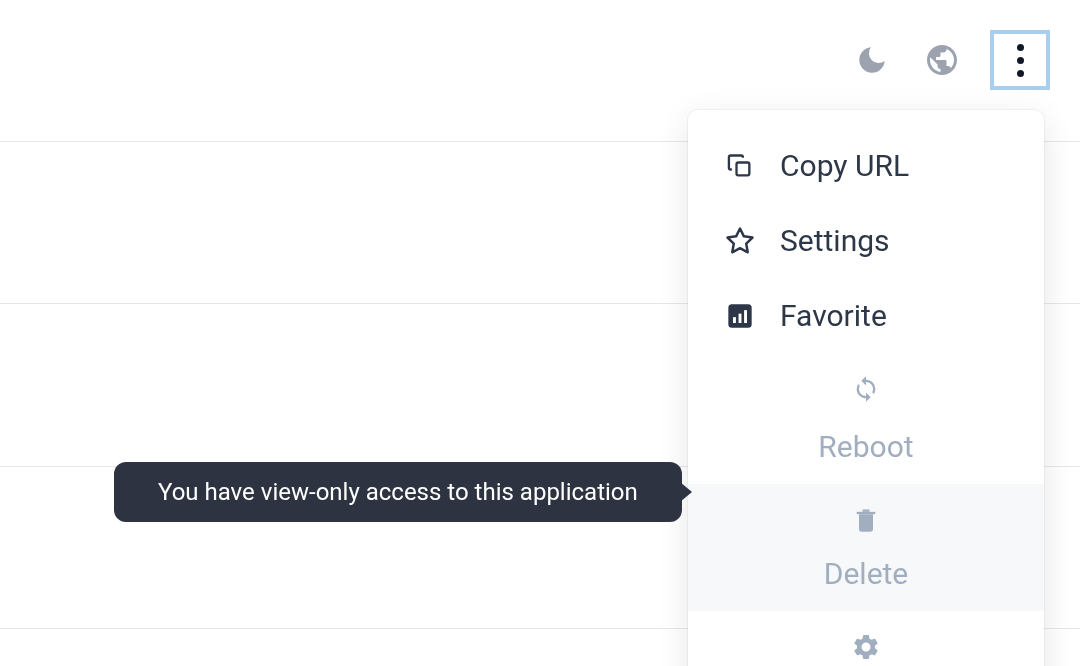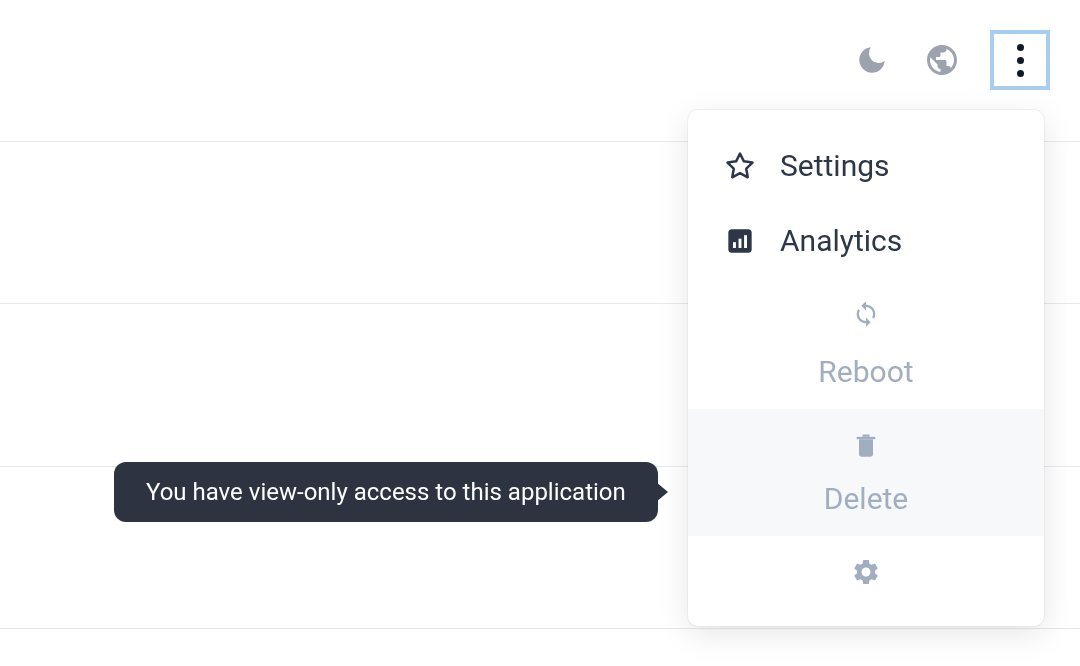--- a/index.html
+++ b/index.html
@@ -99,21 +99,21 @@
       flex-shrink: 0;
     }
 
     .tooltip {
       position: absolute;
       top: 462px;
       left: 114px;
       background: #2d3340;
       color: #ffffff;
       border-radius: 12px;
-      padding: 16px 32px;
+      padding: 16px 44px;
       font-size: 24px;
       z-index: 20;
     }
     .tooltip::after {
       content: '';
       position: absolute;
       right: -10px;
       top: 50%;
       transform: translateY(-50%);
       border-width: 10px 0 10px 12px;
@@ -144,40 +144,49 @@
     <div class="more-dots">
       <div class="dot"></div>
       <div class="dot"></div>
       <div class="dot"></div>
     </div>
   </div>
 </div>
 
 <div class="dropdown">
 
+  <div class="dropdown-item">
+    <span class="item-icon">
+      <svg width="28" height="28" viewBox="0 0 24 24" fill="none" stroke="#2d3748" stroke-width="2">
+        <rect x="9" y="9" width="11" height="11" rx="1.5"></rect>
+        <path d="M5 15H4a1.5 1.5 0 0 1-1.5-1.5v-9A1.5 1.5 0 0 1 4 3h9A1.5 1.5 0 0 1 14.5 4.5V5"></path>
+      </svg>
+    </span>
+    <span>Copy URL</span>
+  </div>
 
   <div class="dropdown-item">
     <span class="item-icon">
       <svg width="30" height="30" viewBox="0 0 24 24" fill="none" stroke="#2d3748" stroke-width="2" stroke-linejoin="round">
         <polygon points="12 2 15.09 8.26 22 9.27 17 14.14 18.18 21.02 12 17.77 5.82 21.02 7 14.14 2 9.27 8.91 8.26 12 2"></polygon>
       </svg>
     </span>
     <span>Settings</span>
   </div>
 
   <div class="dropdown-item">
     <span class="item-icon">
       <svg width="28" height="28" viewBox="0 0 24 24">
         <rect x="2" y="2" width="20" height="20" rx="3" fill="#2d3748"></rect>
         <rect x="6" y="13" width="2.5" height="5" fill="#ffffff"></rect>
         <rect x="10.75" y="10" width="2.5" height="8" fill="#ffffff"></rect>
         <rect x="15.5" y="7" width="2.5" height="11" fill="#ffffff"></rect>
       </svg>
     </span>
-    <span>Analytics</span>
+    <span>Favorite</span>
   </div>
 
   <div class="dropdown-item disabled">
     <span class="item-icon">
       <svg width="28" height="28" viewBox="0 0 24 24" fill="#a0aec0">
         <path d="M12 4V1L8 5l4 4V6c3.31 0 6 2.69 6 6 0 1.01-.25 1.97-.7 2.8l1.46 1.46A7.93 7.93 0 0 0 20 12c0-4.42-3.58-8-8-8zm0 14c-3.31 0-6-2.69-6-6 0-1.01.25-1.97.7-2.8L5.24 7.74A7.93 7.93 0 0 0 4 12c0 4.42 3.58 8 8 8v3l4-4-4-4v3z"></path>
       </svg>
     </span>
     <span>Reboot</span>
   </div>

